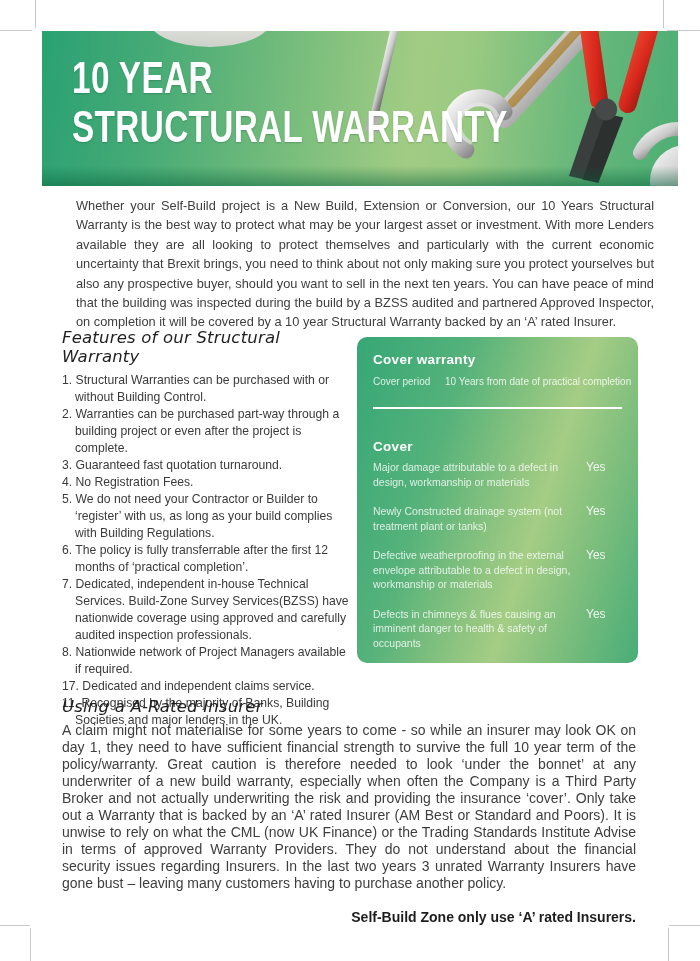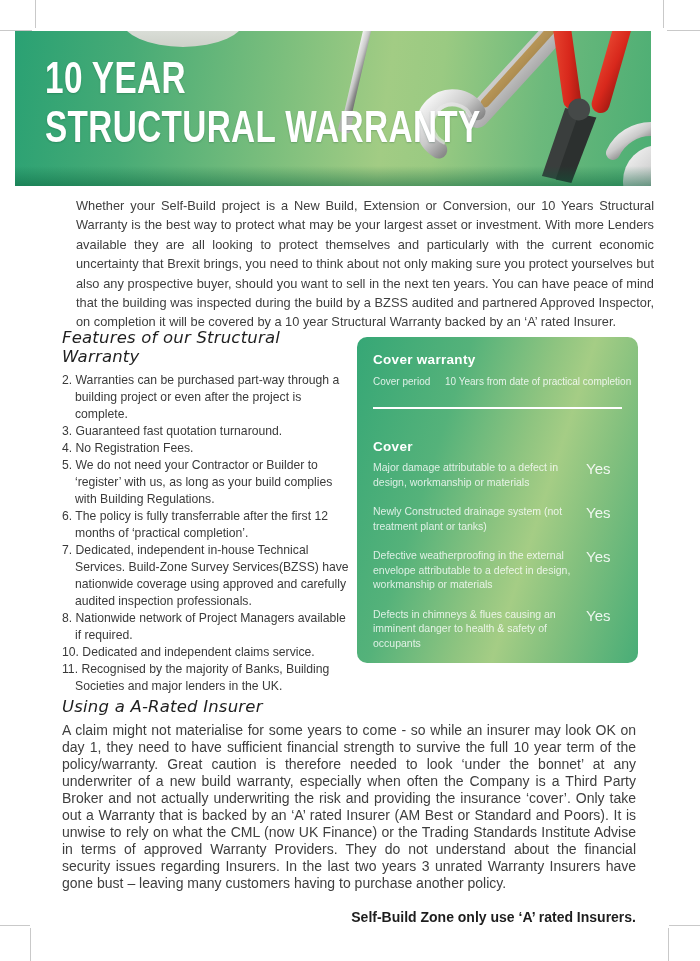--- a/index.html
+++ b/index.html
@@ -4,21 +4,21 @@
 <style>
   html,body{margin:0;padding:0;background:#ffffff;}
   body{width:700px;height:961px;position:relative;font-family:"Liberation Sans",sans-serif;overflow:hidden;}
 
   
   .edge{position:absolute;background:#c9c9c9;}
   .edge.v{width:1px;}
   .edge.h{height:1px;}
 
   
-  .banner{position:absolute;left:15px;top:31px;width:636px;height:155px;overflow:hidden;
+  .banner{position:absolute;left:42px;top:31px;width:636px;height:155px;overflow:hidden;
     background:linear-gradient(97deg,#2aa173 0%,#47ab76 18%,#7dbf7d 42%,#a2cc84 58%,#9aca82 66%,#6cb97c 82%,#4cae74 100%);}
   .banner::after{content:'';position:absolute;left:0;right:0;bottom:0;height:20px;
     background:linear-gradient(180deg,rgba(8,104,64,0) 0%,rgba(7,98,60,.5) 100%);pointer-events:none;}
   .tools{position:absolute;left:0;top:0;width:636px;height:155px;}
   .banner-title{position:absolute;left:30px;top:22px;color:#ffffff;font-weight:bold;
     transform:scaleX(.74);transform-origin:left top;line-height:49px;font-size:45px;letter-spacing:.5px;
     text-shadow:0 1px 2px rgba(0,60,35,.25);white-space:nowrap;}
 
   
   .intro{position:absolute;left:76px;top:196px;width:578px;margin:0;
@@ -34,21 +34,21 @@
   .cover-box{position:absolute;left:357px;top:337px;width:281px;height:326px;border-radius:10px;
     box-sizing:border-box;padding:15px 16px;color:#ffffff;
     background:linear-gradient(108deg,#36a776 0%,#55b27a 30%,#8ec480 52%,#a5cd85 62%,#83c07e 76%,#48ad77 100%);}
   .cover-box h3{margin:0;font-size:13.5px;font-weight:bold;letter-spacing:.3px;}
   .period-row{display:flex;margin-top:9px;font-size:10px;color:rgba(255,255,255,.82);white-space:nowrap;}
   .period-row .plabel{width:60px;flex:none;margin-right:12px;}
   .cover-box hr{border:none;height:2px;background:#ffffff;margin:20px 0 30px 0;}
   .cover-box h4{margin:16px 0 6px 0;font-size:13.5px;font-weight:bold;letter-spacing:.3px;}
   .cov-row{display:flex;margin-bottom:15px;}
   .cov-desc{width:198px;flex:none;font-size:10.5px;line-height:14.5px;color:rgba(255,255,255,.8);}
-  .cov-val{margin-left:auto;width:36px;font-size:15px;color:rgba(255,255,255,.88);}
+  .cov-val{margin-left:auto;width:36px;font-size:12px;color:rgba(255,255,255,.88);}
 
   
   .insurer{position:absolute;left:62px;top:697px;width:578px;}
   .insurer p{margin:4px 4px 0 0;font-size:14px;line-height:17px;color:#3e3e3e;text-align:justify;}
   .insurer .note{margin-top:17px;font-weight:bold;color:#1d1d1d;text-align:right;padding-left:4px;}
 </style>
 </head>
 <body>
 
 <div class="edge v" style="left:35px;top:0;height:28px;"></div>
@@ -118,28 +118,29 @@
       <div>10 YEAR</div>
       <div>STRUCTURAL WARRANTY</div>
     </div>
   </header>
 
   <p class="intro">Whether your Self-Build project is a New Build, Extension or Conversion, our 10 Years Structural Warranty is the best way to protect what may be your largest asset or investment. With more Lenders available they are all looking to protect themselves and particularly with the current economic uncertainty that Brexit brings, you need to think about not only making sure you protect yourselves but also any prospective buyer, should you want to sell in the next ten years. You can have peace of mind that the building was inspected during the build by a BZSS audited and partnered Approved Inspector, on completion it will be covered by a 10 year Structural Warranty backed by an ‘A’ rated Insurer.</p>
 
   <section class="features">
     <h2 class="script-head">Features of our Structural Warranty</h2>
     <div>
+        <div class="feat-item">1. Structural Warranties can be purchased with or without Building Control.</div>
         <div class="feat-item">2. Warranties can be purchased part-way through a building project or even after the project is complete.</div>
         <div class="feat-item">3. Guaranteed fast quotation turnaround.</div>
         <div class="feat-item">4. No Registration Fees.</div>
         <div class="feat-item">5. We do not need your Contractor or Builder to ‘register’ with us, as long as your build complies with Building Regulations.</div>
         <div class="feat-item">6. The policy is fully transferrable after the first 12 months of ‘practical completion’.</div>
         <div class="feat-item">7. Dedicated, independent in-house Technical Services. Build-Zone Survey Services(BZSS) have nationwide coverage using approved and carefully audited inspection professionals.</div>
         <div class="feat-item">8. Nationwide network of Project Managers available if required.</div>
-        <div class="feat-item">10. Dedicated and independent claims service.</div>
+        <div class="feat-item">17. Dedicated and independent claims service.</div>
         <div class="feat-item">11. Recognised by the majority of Banks, Building Societies and major lenders in the UK.</div>
       </div>
   </section>
 
   <aside class="cover-box">
     <h3>Cover warranty</h3>
     <div class="period-row">
       <span class="plabel">Cover period</span>
       <span>10 Years from date of practical completion</span>
     </div>

